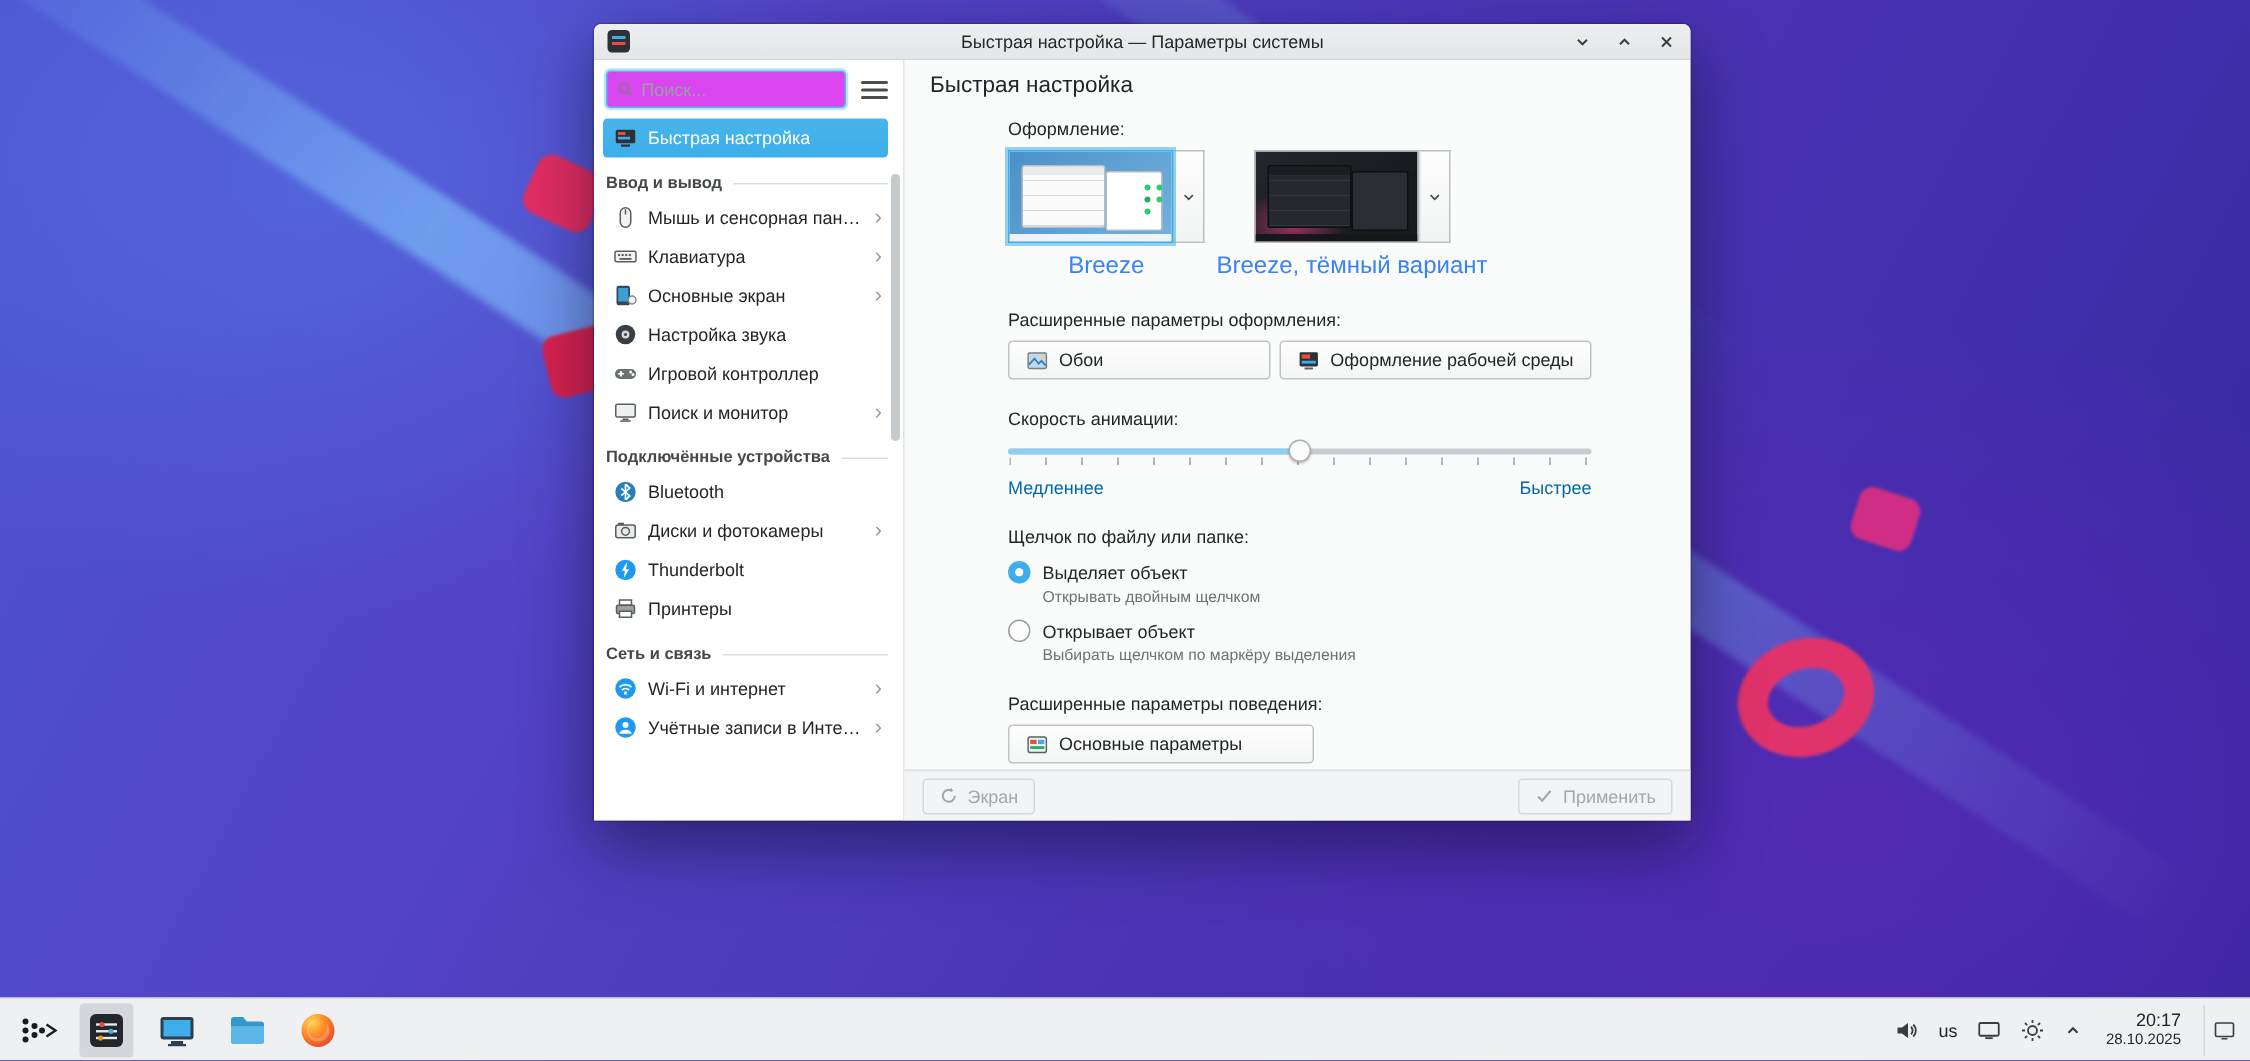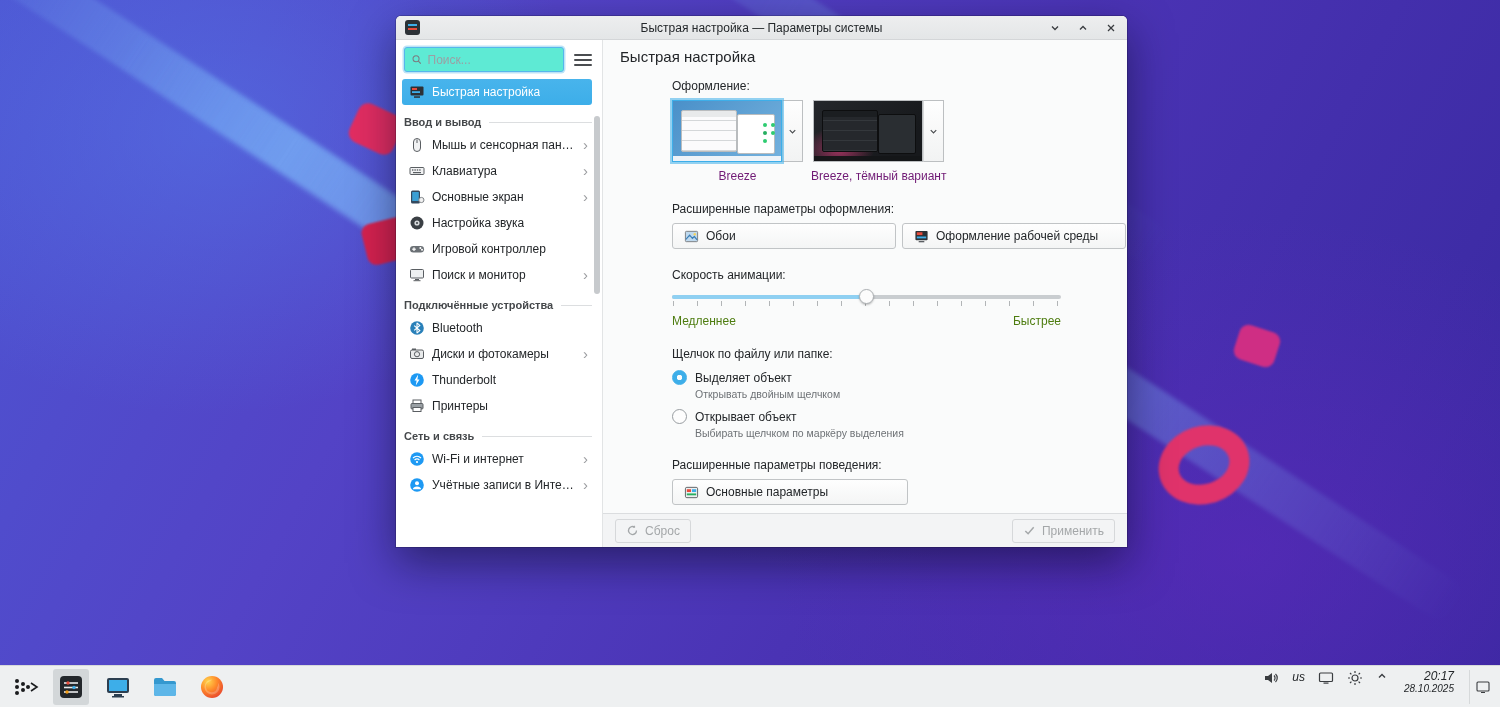--- a/index.html
+++ b/index.html
@@ -39,21 +39,21 @@
   .tb-appicon::after { content:""; position:absolute; left:3px; top:4px; width:9px; height:2px; background:#3daee9; box-shadow:0 4px 0 #e74c3c; }
   .tb-title { position:absolute; left:0; right:0; text-align:center; font-size:12px; color:#24282b; }
   .tb-controls { margin-left:auto; display:flex; gap:14px; z-index:1; align-items:center; }
   .tb-btn { width:14px; height:14px; display:flex; align-items:center; justify-content:center; }
 
   .win-body { flex:1; display:flex; min-height:0; }
 
   
   .sidebar { width:206px; flex:none; background:#ffffff; position:relative; display:flex; flex-direction:column; }
   .search-row { display:flex; align-items:center; gap:6px; padding:7px 6px 5px 8px; }
-  .search-field { flex:1; height:25px; background:#5eead4; border:1px solid #56b6ec; border-radius:3px;
+  .search-field { flex:1; height:25px; background:#d946ef; border:1px solid #56b6ec; border-radius:3px;
     box-shadow:0 0 0 1.5px rgba(61,174,233,.35); display:flex; align-items:center; gap:5px; padding:0 6px; }
   .search-field input { border:none; outline:none; background:transparent; font-size:12px; width:100%;
     font-family:"Liberation Sans","DejaVu Sans",sans-serif; color:#333; }
   .search-field input::placeholder { color:#9aa0a4; }
   .hamburger { width:26px; height:24px; display:flex; flex-direction:column; justify-content:center; gap:3px; padding:0 4px; background:transparent; border:none; }
   .hamburger span { display:block; height:2px; background:#4a4d50; border-radius:1px; }
 
   .side-list { flex:1; overflow:hidden; padding:2px 10px 0 6px; }
   .s-item { height:26px; display:flex; align-items:center; gap:7px; padding:0 4px 0 6px;
     border-radius:3px; font-size:12px; color:#232629; cursor:default; }
@@ -74,21 +74,21 @@
   .f-label { font-size:12px; color:#232629; margin-bottom:7px; }
   .group { margin-bottom:19px; }
 
   .theme-row { display:flex; gap:8px; align-items:flex-start; }
   .theme { display:flex; flex-direction:column; align-items:center; }
   .t-top { display:flex; }
   .t-preview { width:110px; height:62px; border:1px solid #bcbfc1; position:relative; overflow:hidden; background:#ddd; }
   .theme.sel .t-preview { border:1px solid #3daee9; box-shadow:0 0 0 2px rgba(61,174,233,.55); }
   .t-arrow { width:21px; height:62px; border:1px solid #bcbfc1; border-left:1px solid #d7d9da;
     background:linear-gradient(#fefefe,#f2f3f3); display:flex; align-items:center; justify-content:center; }
-  .t-label { font-size:12px; color:#701a75; margin-top:7px; text-align:right; }
+  .t-label { font-size:16px; color:#3b82f6; margin-top:7px; text-align:right; }
 
   .pv-light { background:linear-gradient(135deg,#4a90c9 0%,#74b2de 100%); }
   .pv-auto  { background:linear-gradient(135deg,#6f9ec0 0%,#b6cbd8 100%); }
   .pv-dark  { background:linear-gradient(135deg,#24272b 0%,#17191c 80%); }
   .pv-dark::before { content:""; position:absolute; left:-10px; bottom:-12px; width:70px; height:46px;
     background:radial-gradient(closest-side, rgba(225,60,125,.65), transparent); }
   .pw { position:absolute; border-radius:2px; }
   .pw.lw1 { left:8px; top:9px; width:56px; height:42px; background:#fbfbfc; border:1px solid #b9bcbe;
     background-image:linear-gradient(#e8eaeb 0 6px, transparent 6px),
       repeating-linear-gradient(to bottom, transparent 0 9px, #d4d7d9 9px 10px); }
@@ -97,55 +97,55 @@
     box-shadow:8px 0 0 #2ecc71, 0 8px 0 #27ae60, 8px 8px 0 #2ecc71, 0 16px 0 #2ecc71; }
   .pw.dw1 { left:8px; top:9px; width:56px; height:42px; background:#25282c; border:1px solid #0d0e0f;
     background-image:linear-gradient(#1b1e21 0 6px, transparent 6px),
       repeating-linear-gradient(to bottom, transparent 0 9px, #34383c 9px 10px); }
   .pw.dw2 { right:6px; top:13px; width:38px; height:40px; background:#2a2e32; border:1px solid #0d0e0f; }
   .pbar { position:absolute; left:0; right:0; bottom:0; height:5px; background:rgba(250,250,251,.92); }
   .pbar.dark { background:rgba(20,22,24,.95); }
   .auto-badge { position:absolute; right:3px; top:3px; width:15px; height:15px; border-radius:50%;
     background:linear-gradient(90deg,#2b2f33 50%,#f2f3f3 50%); border:1px solid #55585b; }
 
-  .btn-row { display:flex; gap:6px; width:454px; }
+  .btn-row { display:flex; gap:6px; width:389px; }
   .btn { height:26px; display:inline-flex; align-items:center; gap:7px; padding:0 11px;
     background:linear-gradient(#fefefe,#f4f5f5); border:1px solid #c1c4c6; border-radius:3px;
     font-size:12px; color:#232629; white-space:nowrap; }
   .btn.half { flex:1; justify-content:flex-start; }
   .btn svg { width:15px; height:15px; flex:none; }
 
   .slider-wrap { width:389px; }
   .slider { position:relative; height:18px; }
   .track { position:absolute; left:0; right:0; top:6px; height:4px; background:#c9cdd0; border-radius:2px; }
   .fill  { position:absolute; left:0; width:50%; top:6px; height:4px; background:#8fd0f2; border-radius:2px; }
   .ticks { position:absolute; left:1px; right:0; top:12px; height:5px;
     background:repeating-linear-gradient(to right,#b2b5b7 0,#b2b5b7 1px,transparent 1px,transparent 24px); }
   .handle { position:absolute; left:50%; top:0; width:15px; height:15px; margin-left:-8px;
     background:#fcfcfc; border:1px solid #adb1b4; border-radius:50%; box-shadow:0 1px 2px rgba(0,0,0,.25); }
-  .slider-labels { display:flex; justify-content:space-between; font-size:12px; color:#4d7c0f; margin-top:7px; }
+  .slider-labels { display:flex; justify-content:space-between; font-size:12px; color:#0369a1; margin-top:7px; }
 
   .radio-row { display:flex; align-items:center; gap:8px; font-size:12px; color:#232629; margin-top:9px; }
   .radio { width:15px; height:15px; border-radius:50%; border:1px solid #989da1; background:#fdfdfd; flex:none; }
   .radio.on { border-color:#3daee9; background:radial-gradient(circle,#fcfcfc 0,#fcfcfc 2.5px,#3daee9 3px); }
   .radio-sub { font-size:10.5px; color:#6e7276; margin:3px 0 0 23px; }
 
   .c-footer { height:34px; flex:none; border-top:1px solid #dbdddf; background:#f3f4f5;
     display:flex; align-items:center; padding:0 12px; }
   .fbtn { height:24px; display:inline-flex; align-items:center; gap:6px; padding:0 10px;
     border:1px solid #d6d8da; border-radius:3px; background:#f3f4f5; color:#a4a7a9; font-size:12px; }
   .fbtn.apply { margin-left:auto; }
 
   
   .taskbar { position:absolute; left:0; bottom:0; width:1500px; height:42px;
     background:#eef0f1; border-top:1px solid #d6d9da; display:flex; align-items:center; padding:0 5px 0 8px; gap:11px; z-index:5; }
   .tb-launch { width:34px; height:34px; display:flex; align-items:center; justify-content:center; }
   .task-active { width:36px; height:36px; background:#d3d7d9; border-radius:3px; display:flex; align-items:center; justify-content:center; }
   .task-btn { width:36px; height:36px; display:flex; align-items:center; justify-content:center; }
-  .tray { margin-left:auto; display:flex; align-items:flex-start; gap:13px;font-style:italic; }
+  .tray { margin-left:auto; display:flex; align-items:center; gap:13px; }
   .tray svg { display:block; }
   .kb-layout { font-size:12px; color:#232629; }
   .clock { text-align:right; line-height:1.15; color:#232629; margin-left:3px; }
   .clock .t { font-size:12px; }
   .clock .d { font-size:10px; }
   .peek { width:26px; height:34px; display:flex; align-items:center; justify-content:center; border-left:1px solid #d6d9da; margin-left:2px; }
 </style>
 </head>
 <body>
 
@@ -493,21 +493,21 @@
           </div>
 
         </div>
 
         <div class="c-footer">
           <button class="fbtn" disabled="">
             <svg viewBox="0 0 14 14" width="13" height="13">
                 <path d="M11.3 7 a4.3 4.3 0 1 1 -1.7-3.4" fill="none" stroke="#a4a7a9" stroke-width="1.4"></path>
                 <path d="M8.8 1.3 L10 3.6 L7.6 4.2 Z" fill="#a4a7a9"></path>
               </svg>
-            <span>Сброс</span>
+            <span>Экран</span>
           </button>
           <button class="fbtn apply" disabled="">
             <svg viewBox="0 0 14 14" width="13" height="13">
                 <path d="M2.5 7.5 L5.5 10.5 L11.5 3.5" fill="none" stroke="#a4a7a9" stroke-width="1.6"></path>
               </svg>
             <span>Применить</span>
           </button>
         </div>
       </main>
     </div>

